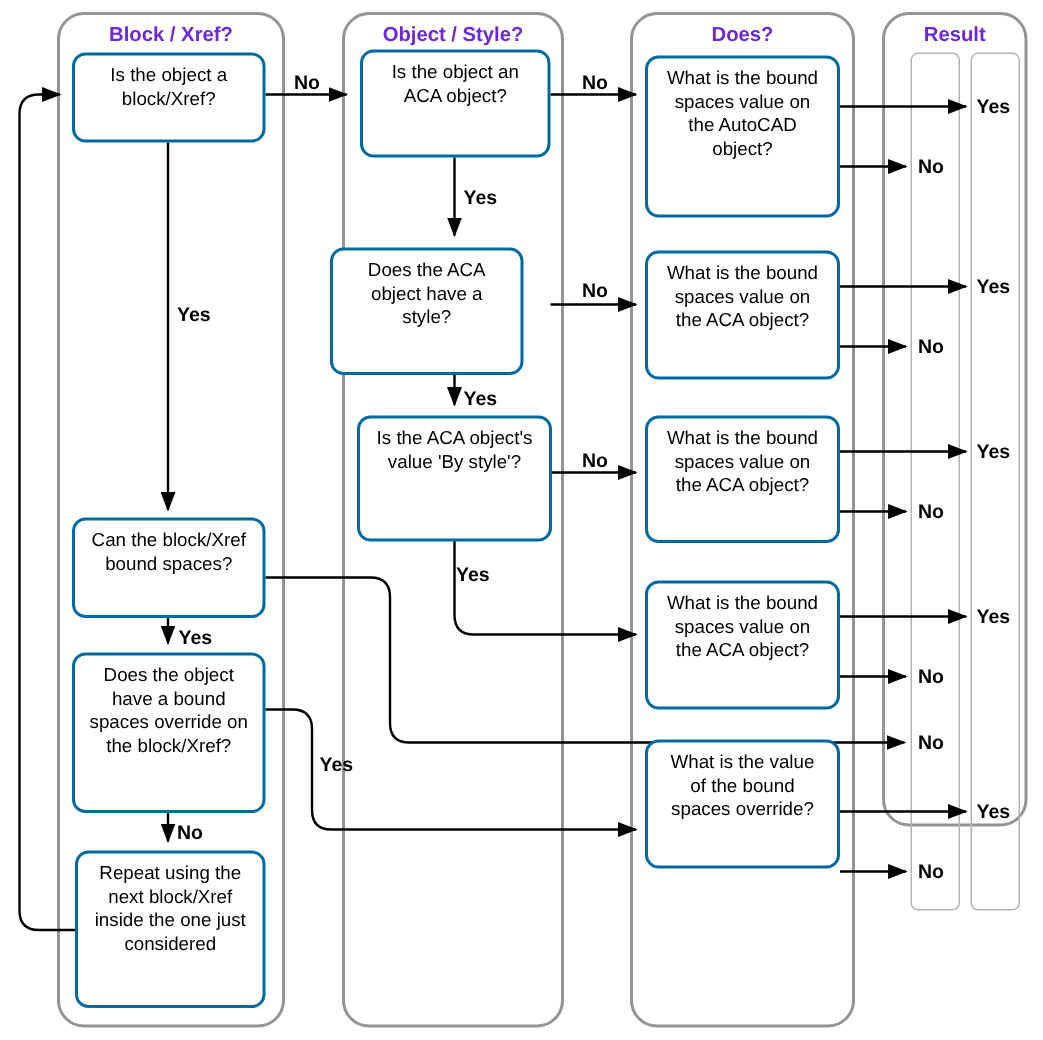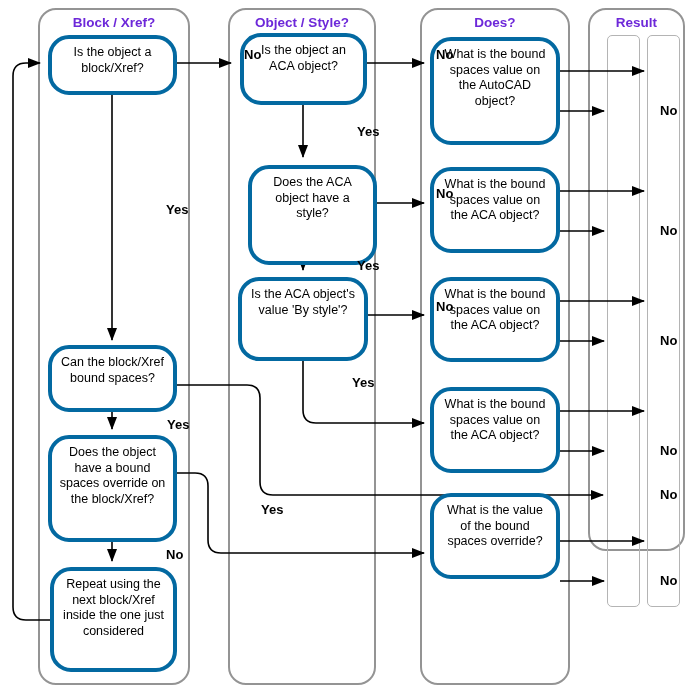--- a/index.html
+++ b/index.html
@@ -14,28 +14,28 @@
   }
   .col-header {
     position:absolute; top:5px; left:0; right:0; text-align:center;
     font-weight:bold; font-size:13.5px; color:#6d28d9;
   }
   .result-slot {
     position:absolute; border:1.5px solid #b4b4b4; border-radius:5px;
     z-index:2; box-sizing:border-box; background:transparent;
   }
   .node {
-    position:absolute; border:4px solid #0369a1; border-radius:21px;
+    position:absolute; border:2px solid #0369a1; border-radius:9px;
     background:#ffffff; text-align:center; font-size:12.5px;
     line-height:15.5px; padding-top:6px; white-space:pre-line;
     z-index:10; box-sizing:border-box;
   }
   .lbl {
     position:absolute; font-weight:bold; font-size:13px; line-height:15px;
-    z-index:15; white-space:nowrap;margin-left:48px;
+    z-index:15; white-space:nowrap;
   }
   svg.wires { position:absolute; left:0; top:0; z-index:5; pointer-events:none; }
   svg.wires path { stroke:#000; stroke-width:1.6; fill:none; }
 </style>
 </head>
 <body>
 
 <div class="canvas">
 
   <div class="column" style="left:38px;top:8px;width:152px;height:677px">
@@ -92,21 +92,21 @@
   <div class="node" style="left:48px;top:435px;width:129px;height:107px">Does the object
 have a bound
 spaces override on
 the block/Xref?</div>
   <div class="node" style="left:240px;top:33px;width:127px;height:72px">Is the object an
 ACA object?</div>
   <div class="node" style="left:50px;top:567px;width:127px;height:105px">Repeat using the
 next block/Xref
 inside the one just
 considered</div>
-  <div class="node" style="left:248px;top:165px;width:129px;height:100px">Does the ACA
+  <div class="node" style="left:220px;top:165px;width:129px;height:85px">Does the ACA
 object have a
 style?</div>
   <div class="node" style="left:238px;top:277px;width:130px;height:84px">Is the ACA object's
 value 'By style'?</div>
   <div class="node" style="left:430px;top:37px;width:130px;height:108px">What is the bound
 spaces value on
 the AutoCAD
 object?</div>
   <div class="node" style="left:430px;top:167px;width:130px;height:86px">What is the bound
 spaces value on

